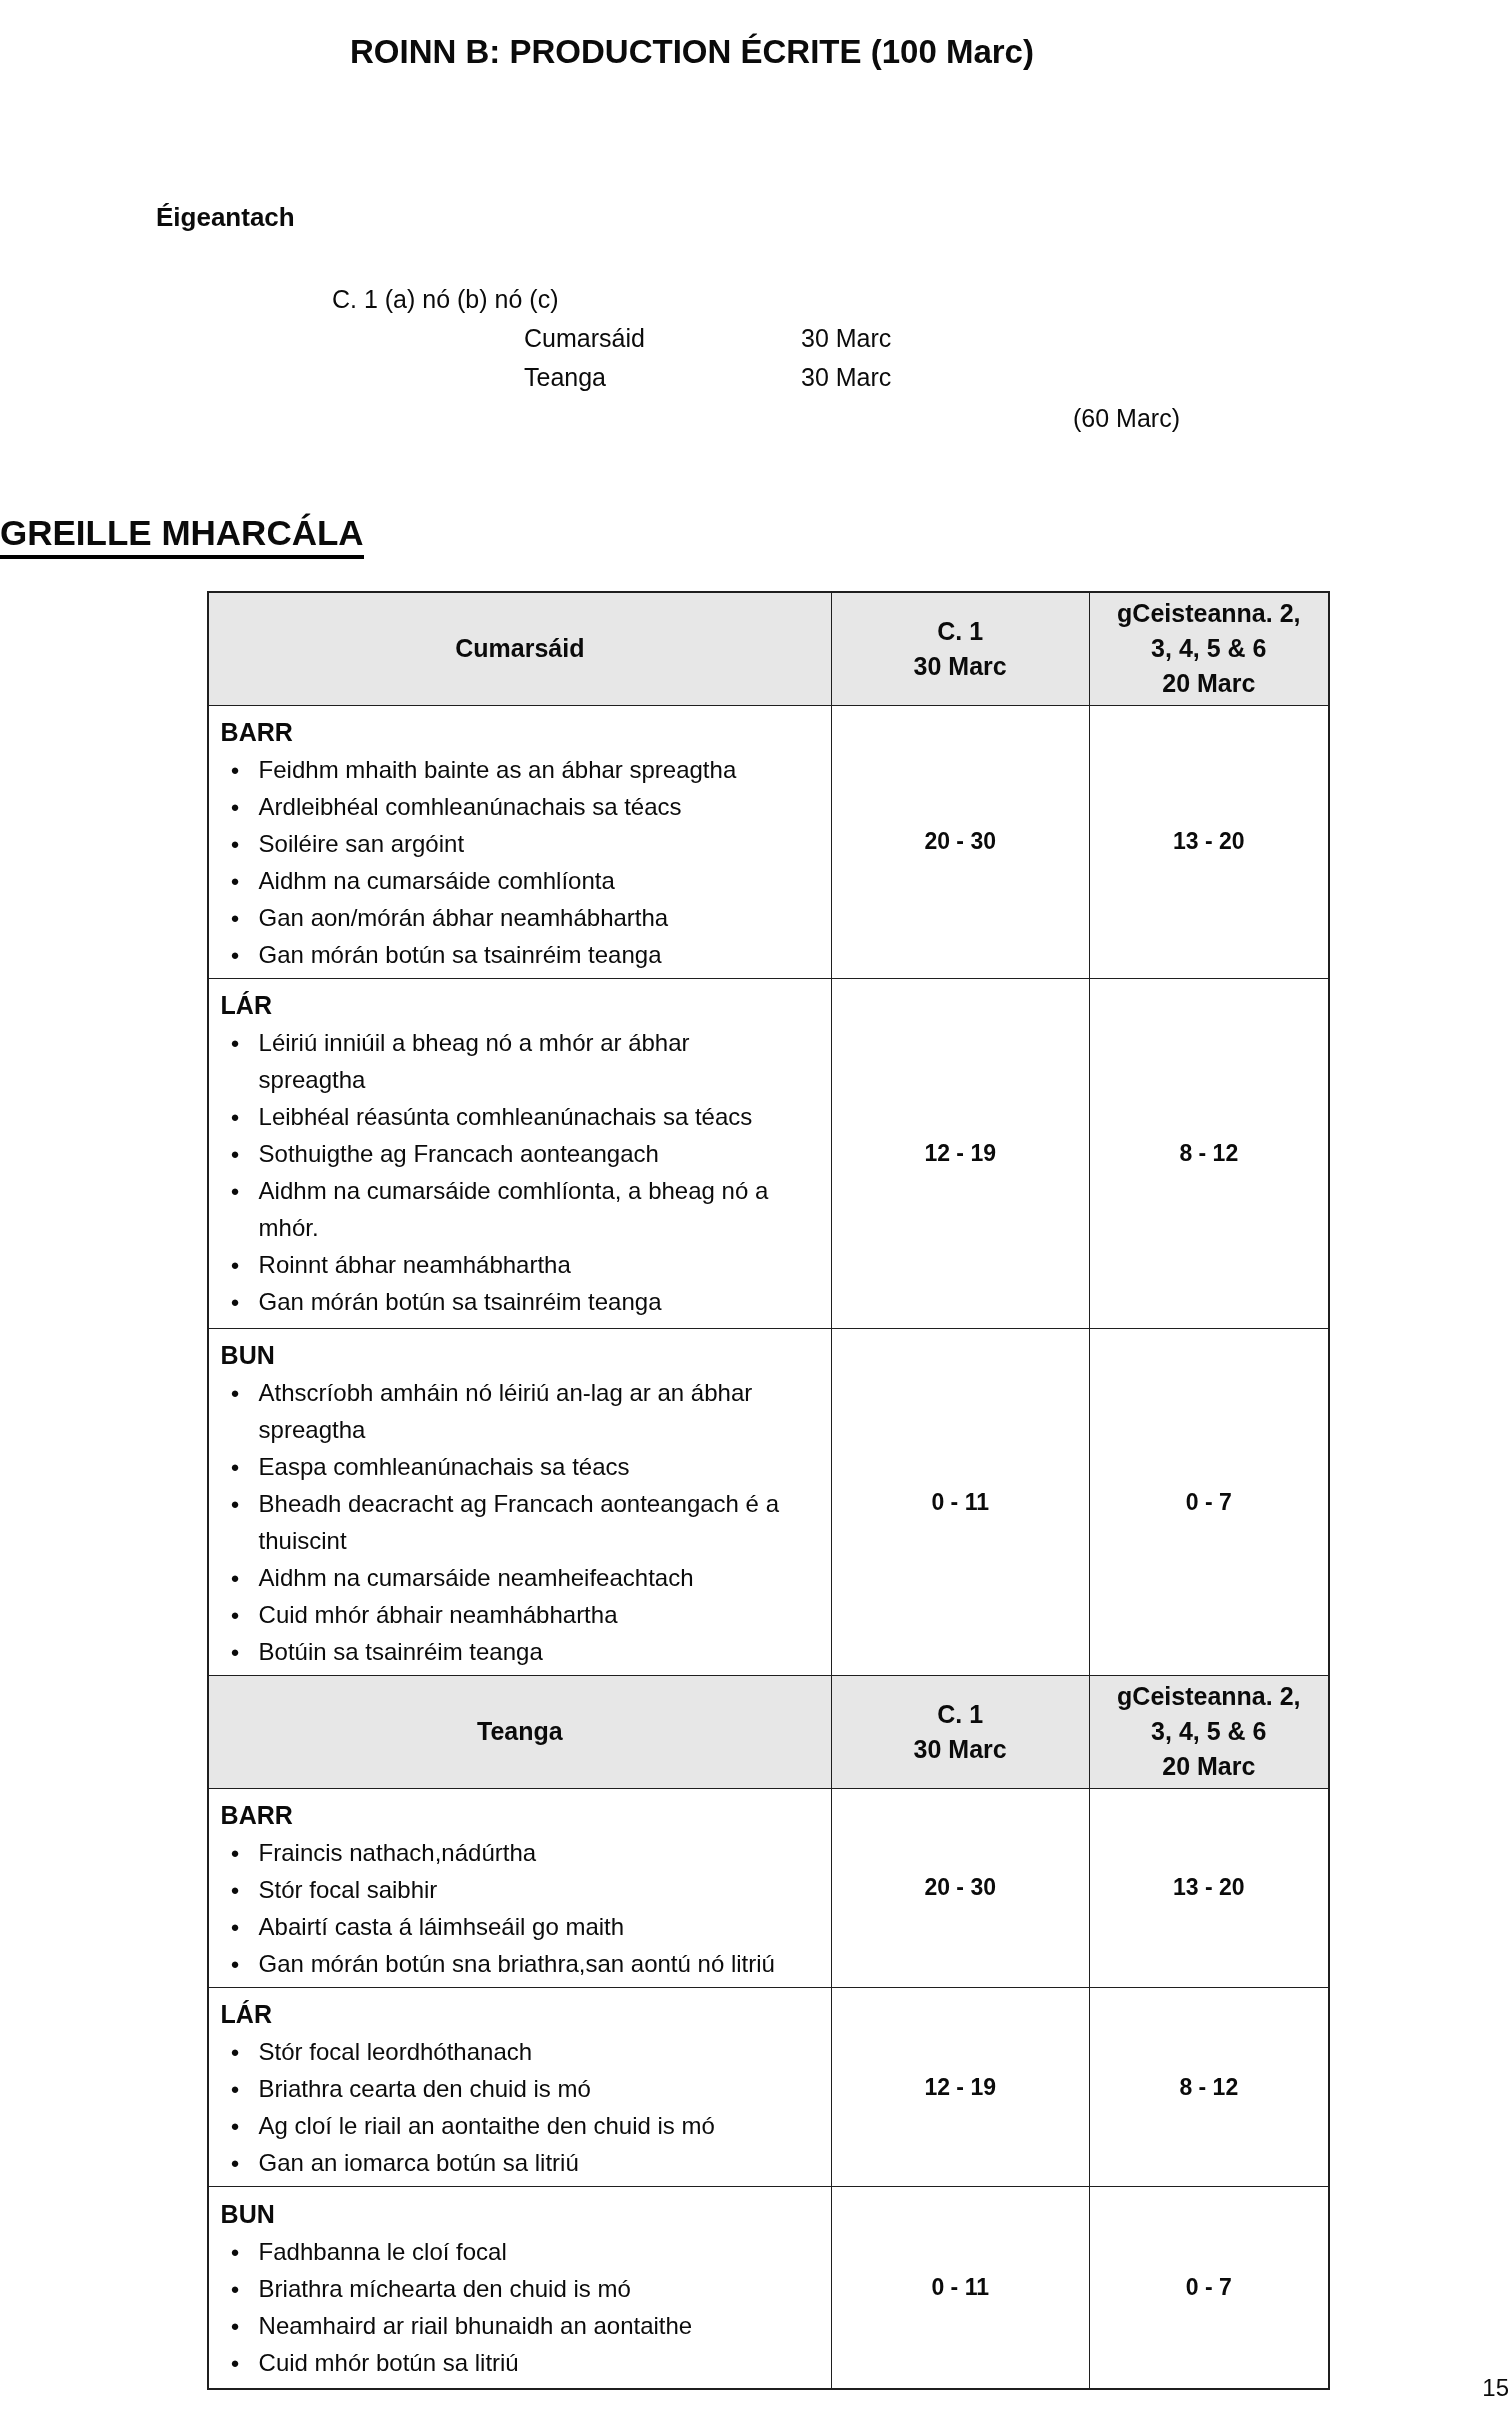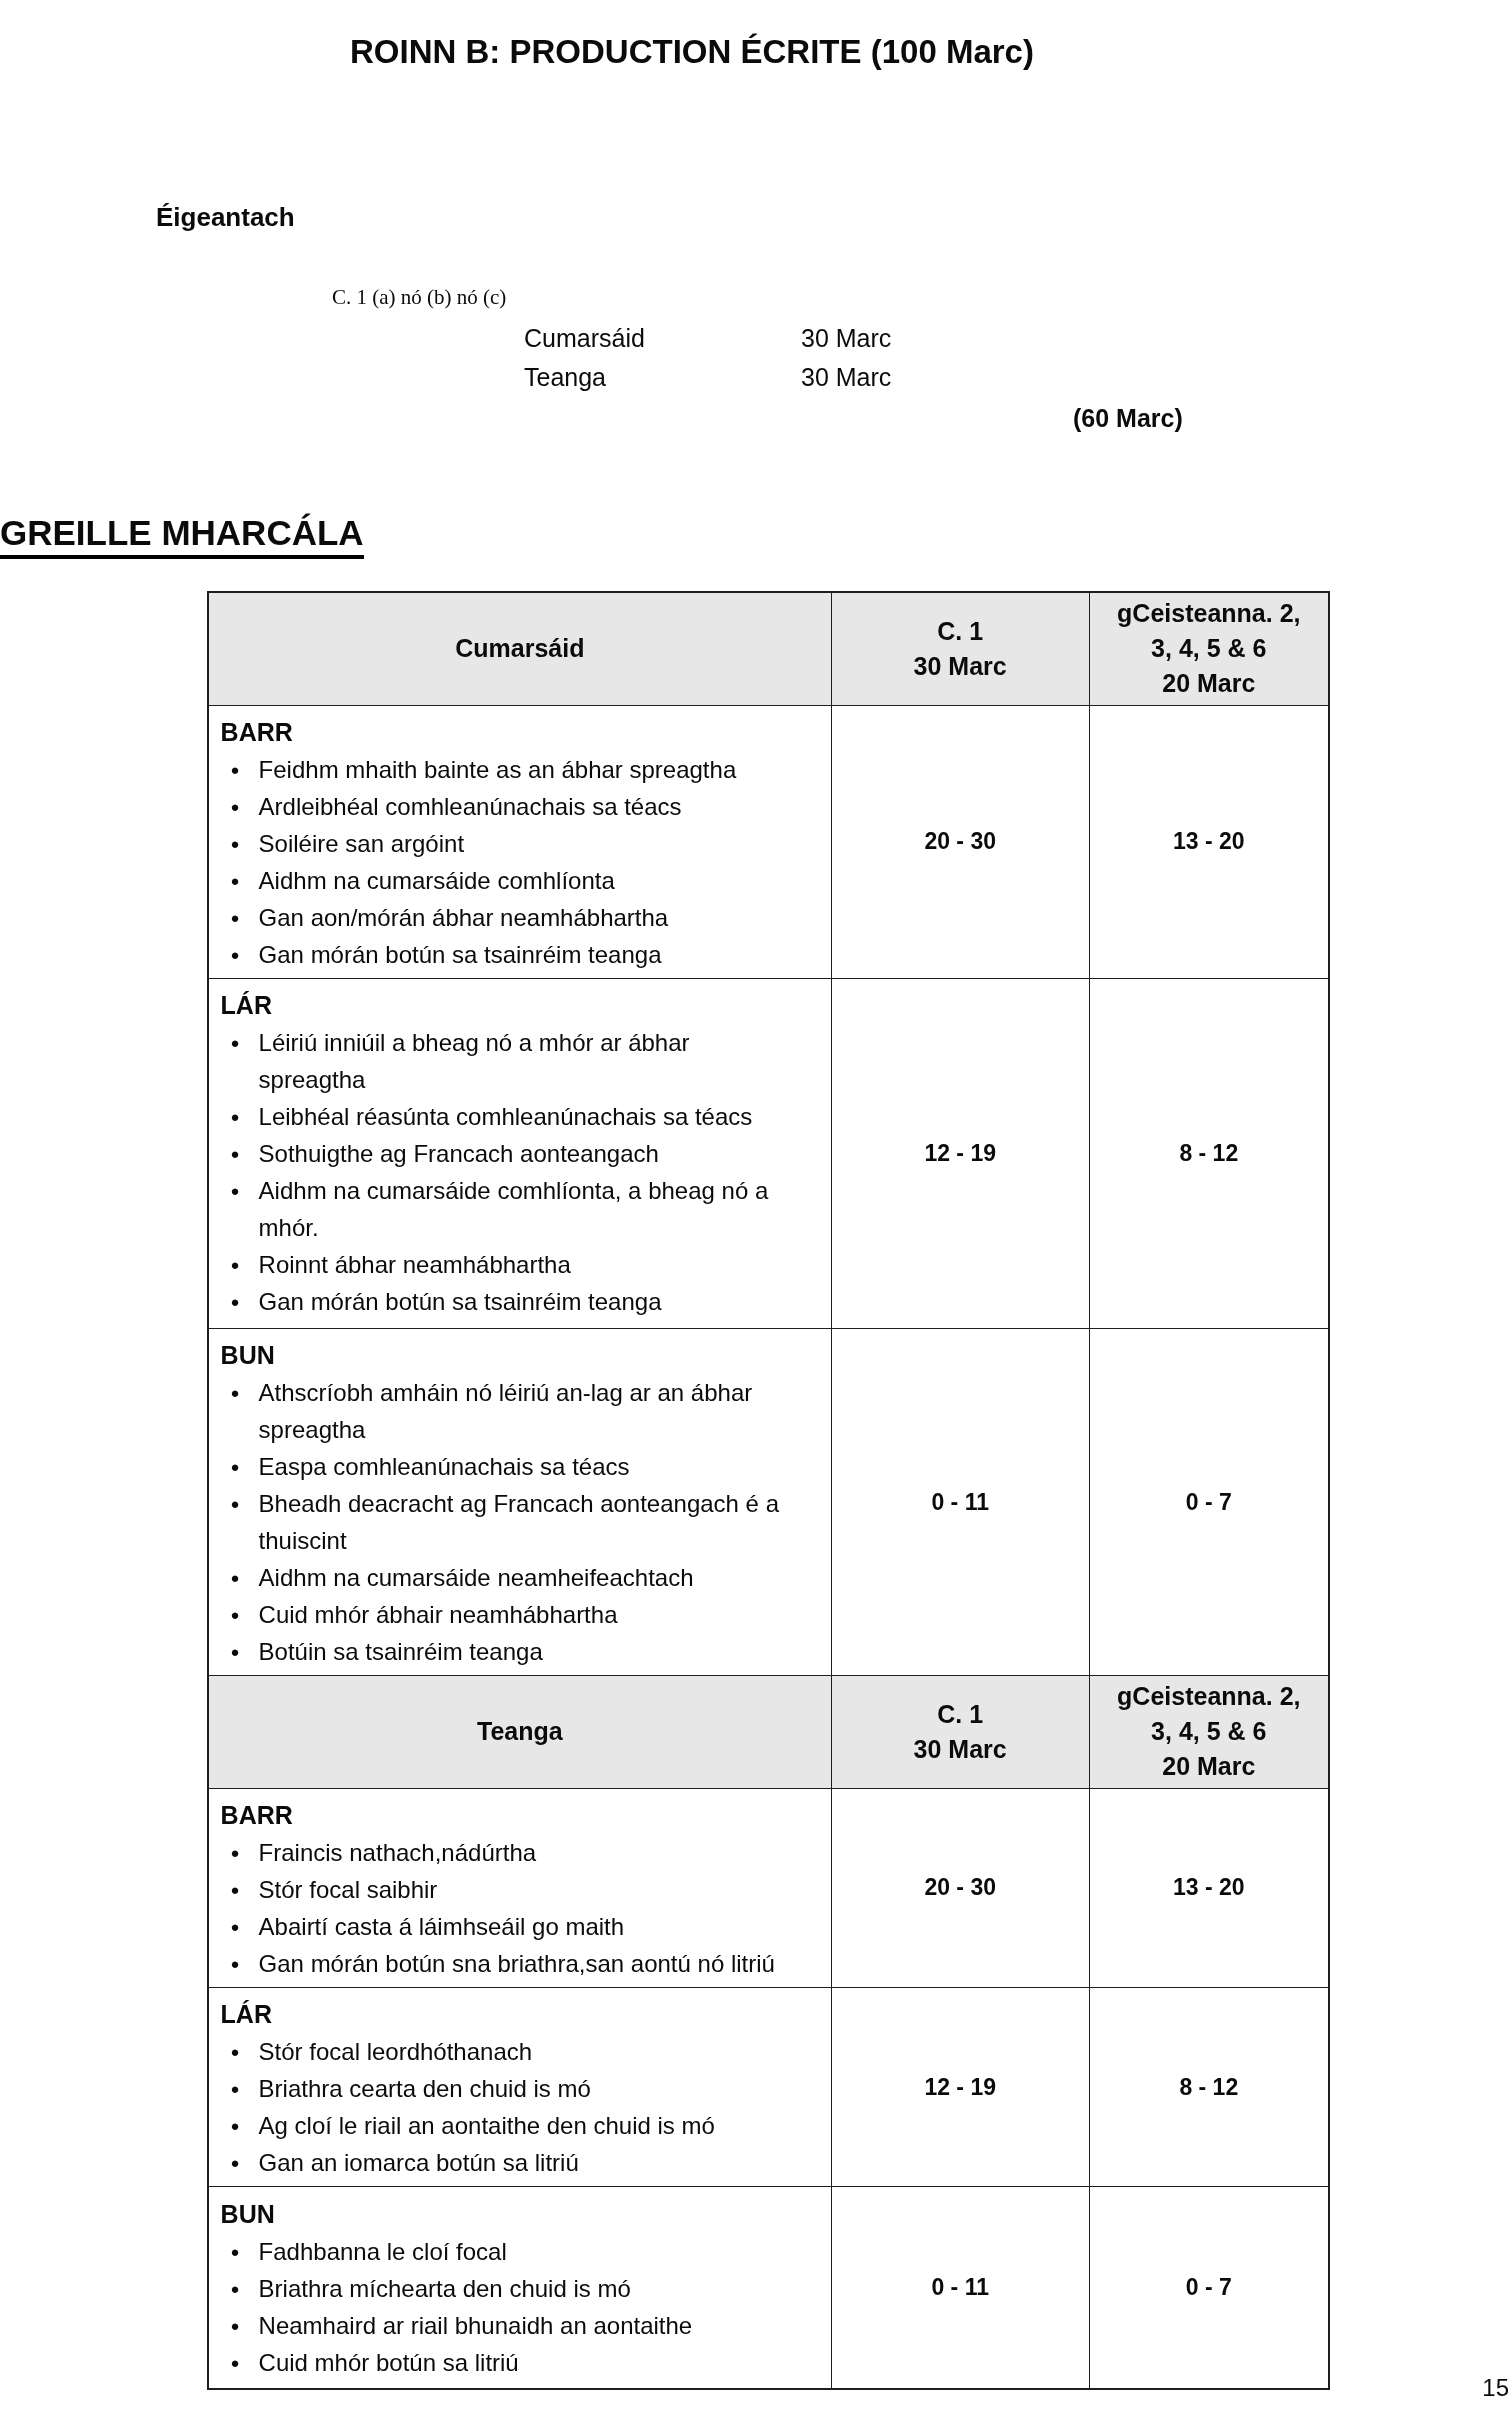--- a/index.html
+++ b/index.html
@@ -12,26 +12,26 @@
     overflow:hidden;
   }
   .title{
     position:absolute;top:33px;left:0;width:1384px;
     text-align:center;font-size:33px;font-weight:bold;letter-spacing:0px;
   }
   .eigeantach{
     position:absolute;top:202px;left:156px;
     font-size:26px;font-weight:bold;
   }
-  .qline{position:absolute;top:285px;left:332px;font-size:21px;font-family:Liberation Serif, serif;}
+  .qline{position:absolute;top:285px;left:332px;font-size:25px;}
   .alloc-label1{position:absolute;top:324px;left:524px;font-size:25px;}
   .alloc-marks1{position:absolute;top:324px;left:801px;font-size:25px;}
   .alloc-label2{position:absolute;top:363px;left:524px;font-size:25px;}
   .alloc-marks2{position:absolute;top:363px;left:801px;font-size:25px;}
-  .total-marks{position:absolute;top:404px;left:1073px;font-size:25px;font-weight:bold;}
+  .total-marks{position:absolute;top:404px;left:1073px;font-size:25px;}
   .greille{
     position:absolute;top:513px;left:0;width:1334px;text-align:left;
   }
   .greille span{
     font-size:35px;font-weight:bold;
     border-bottom:4.1px solid #000;padding-bottom:2.5px;
   }
   table.grid{
     position:absolute;top:591px;left:207px;
     width:1123px;border-collapse:collapse;table-layout:fixed;

